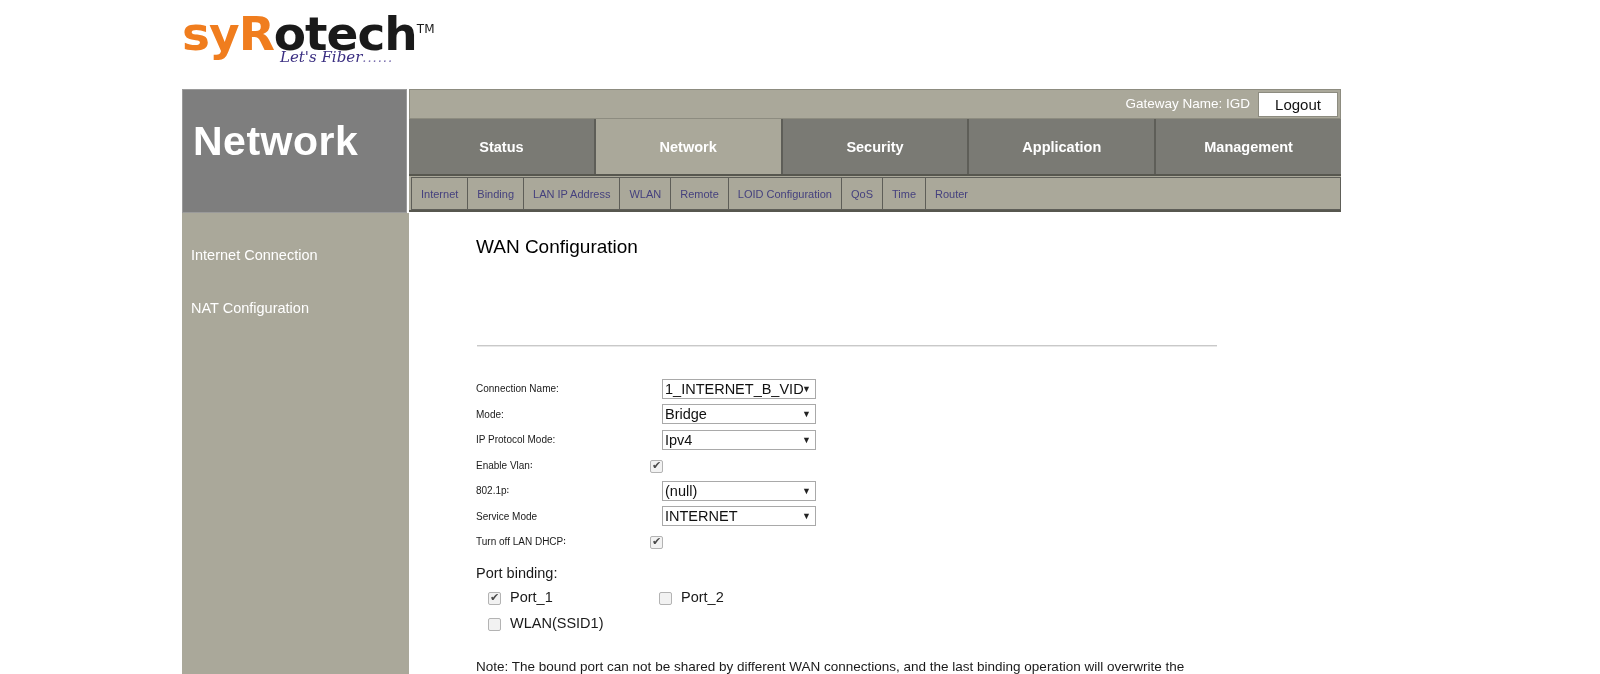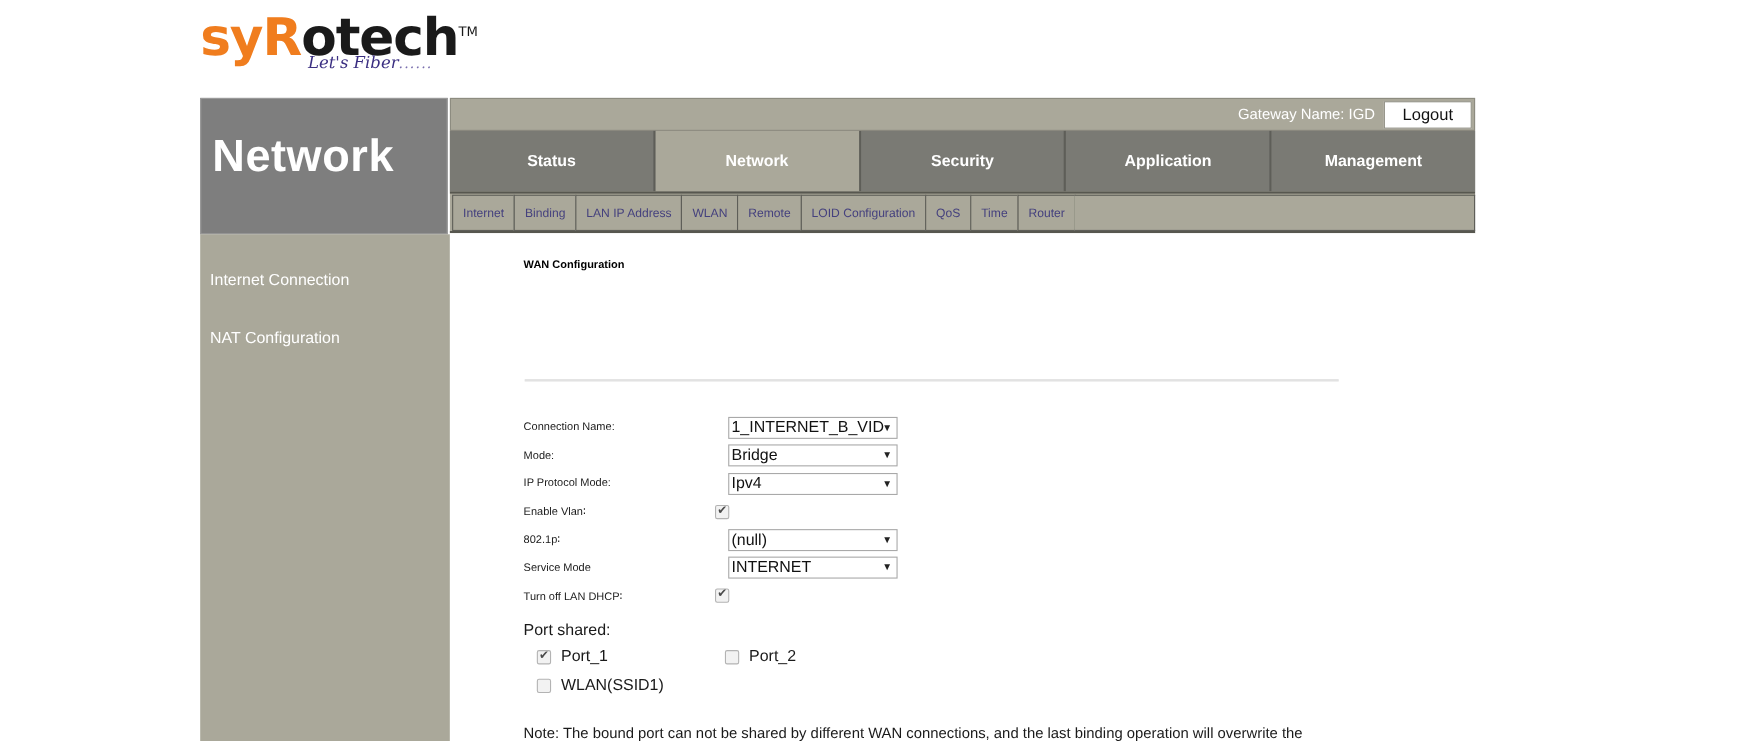--- a/index.html
+++ b/index.html
@@ -226,22 +226,22 @@
     left: 0;
     top: 123px;
     width: 932px;
     height: 462px;
     background: #ffffff;
   }
   #page-heading {
     position: absolute;
     left: 67px;
     top: 24px;
-    font-size: 10px;
-    font-weight: bold;
+    font-size: 19px;
+    font-weight: normal;
     color: #000000;
   }
   #divider {
     position: absolute;
     left: 68px;
     top: 133px;
     width: 740px;
     height: 0;
     border-top: 1px solid #c9c9c9;
     border-bottom: 1px solid #e8e8e8;
@@ -488,21 +488,21 @@
 
           <div class="row">
             <div class="lbl">Turn off LAN DHCP∶</div>
             <div class="ctrl">
               <input class="chk" type="checkbox" checked="" style="">
             </div>
           </div>
 
         </div>
 
-        <div id="port-binding-label">Port shared:</div>
+        <div id="port-binding-label">Port binding:</div>
 
         <div class="port-item" id="port-item-0">
           <input class="chk" type="checkbox" checked="" style=""><span>Port_1</span>
         </div>
         <div class="port-item" id="port-item-1">
           <input class="chk" type="checkbox" style=""><span>Port_2</span>
         </div>
         <div class="port-item" id="port-item-2">
           <input class="chk" type="checkbox" style=""><span>WLAN(SSID1)</span>
         </div>

